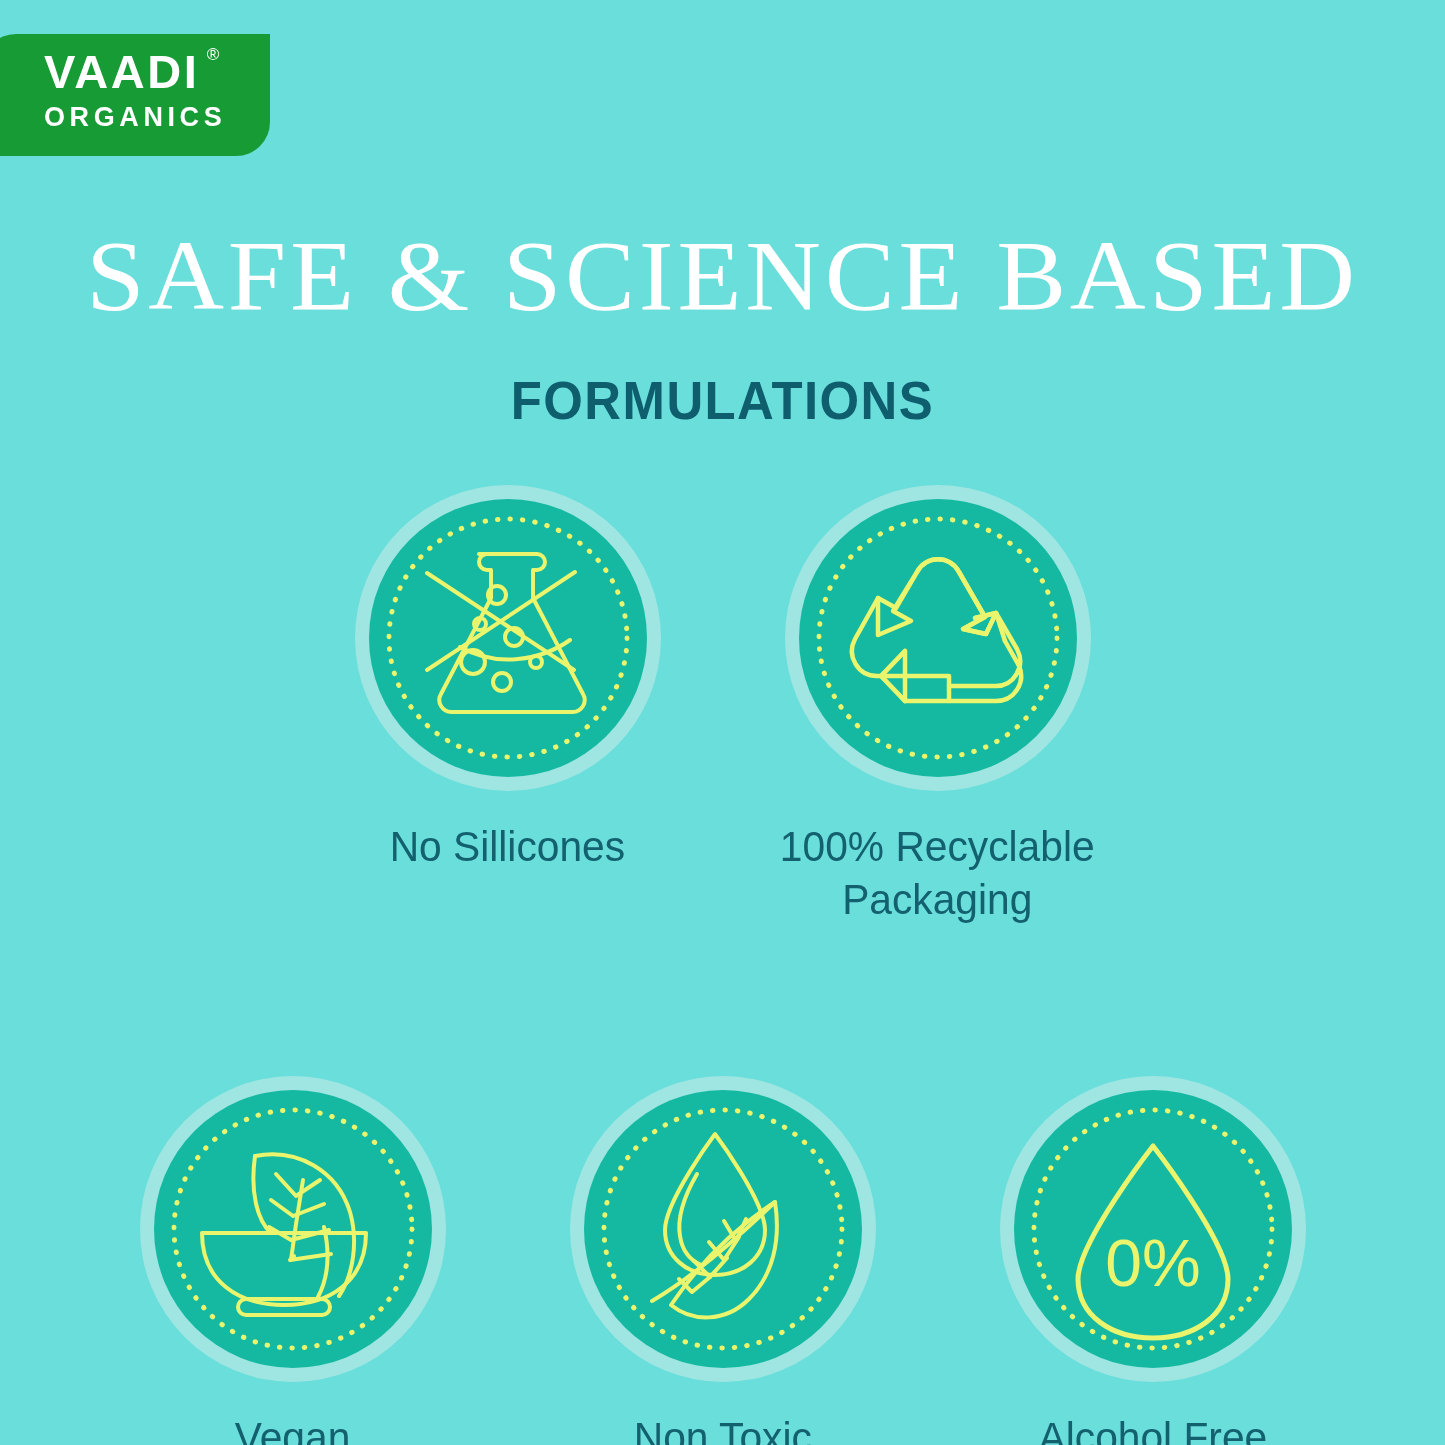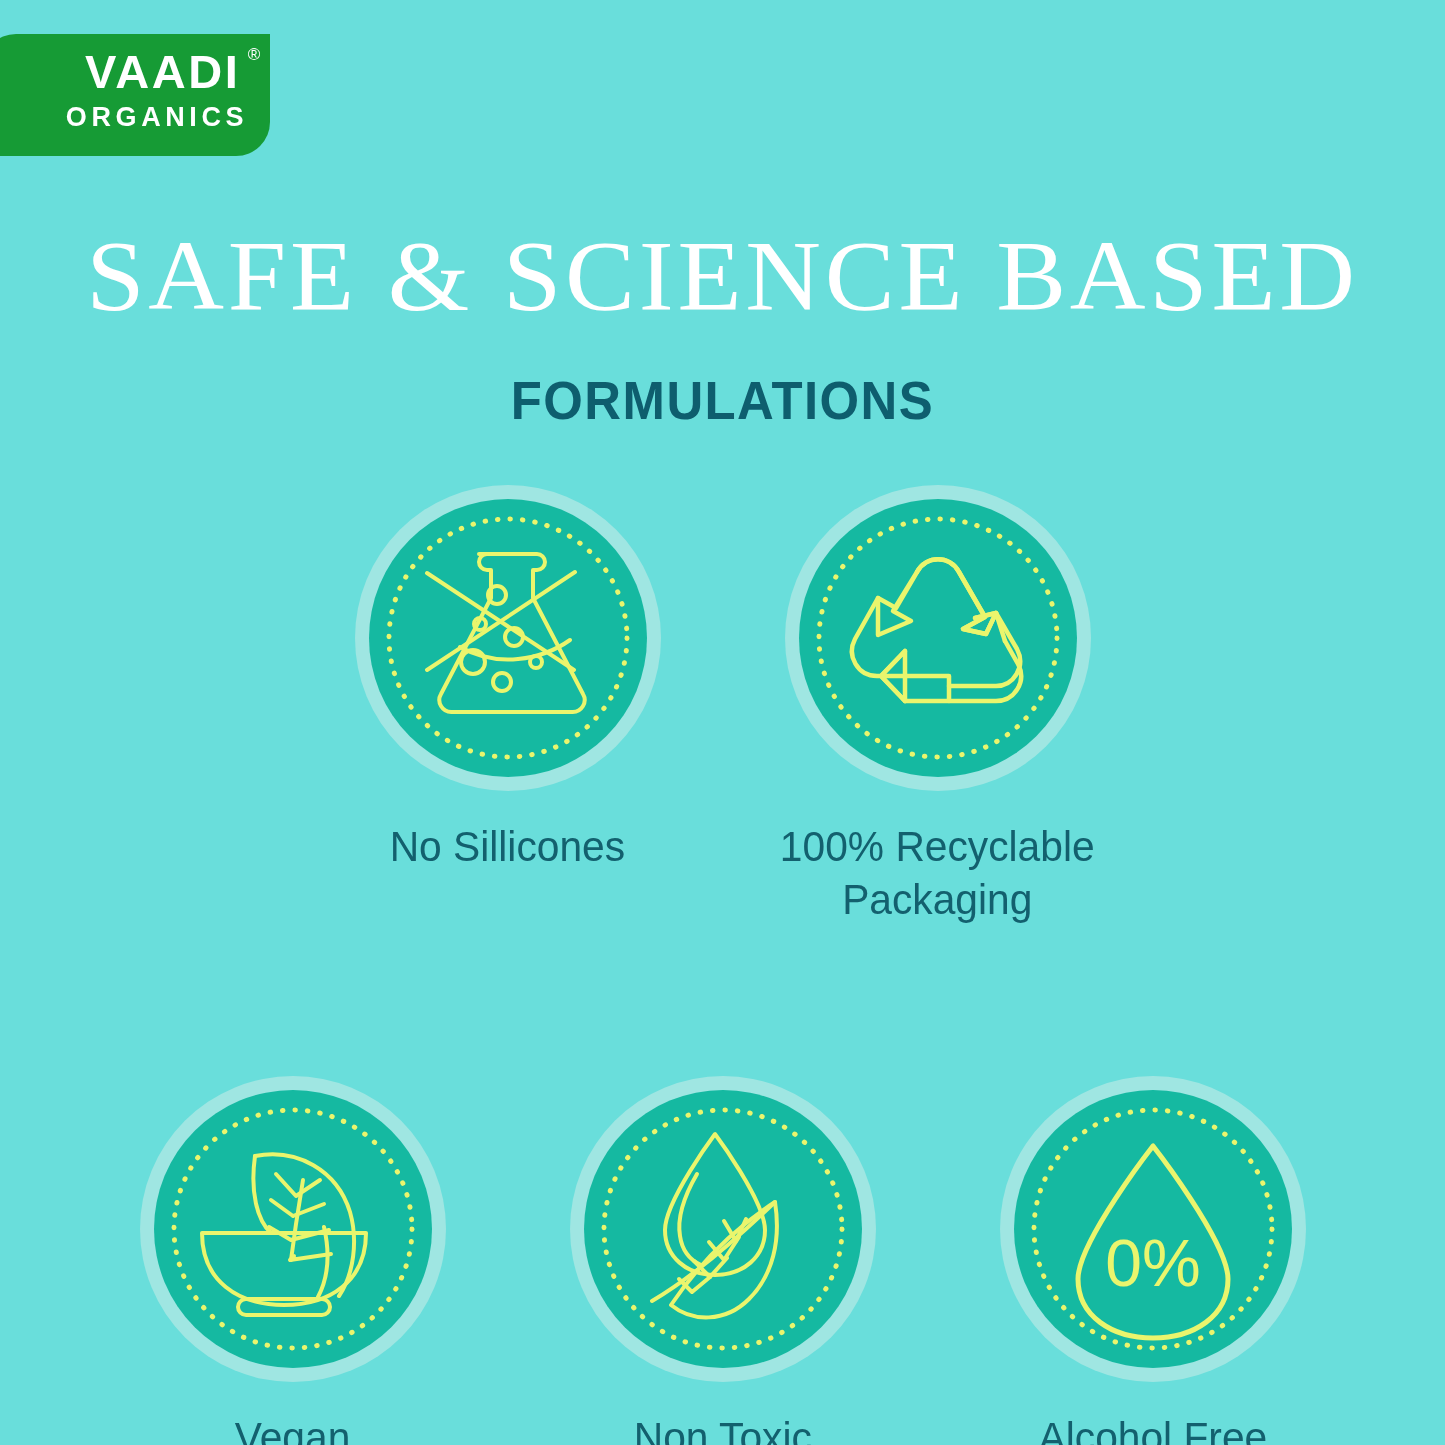--- a/index.html
+++ b/index.html
@@ -29,39 +29,37 @@
   }
   .logo-wordmark {
     position: relative;
     color: #ffffff;
     font-size: 47px;
     font-weight: 700;
     letter-spacing: 2.5px;
     line-height: 1.0;
     font-family: "Liberation Sans", sans-serif;
     display: inline-block;
-    margin-left: 41px;
   }
   .logo-reg {
     position: absolute;
     top: -2px;
     right: -20px;
     font-size: 17px;
     font-weight: 400;
     letter-spacing: 0;
   }
   .logo-sub {
     color: #ffffff;
     font-size: 27px;
     font-weight: 700;
     letter-spacing: 4.6px;
     line-height: 1.0;
     margin-top: 9px;
     font-family: "Liberation Sans", sans-serif;
-    text-align: center;
   }
 
   
   .headline {
     position: absolute;
     left: 0;
     top: 226px;
     width: 1445px;
     text-align: center;
     color: #ffffff;

